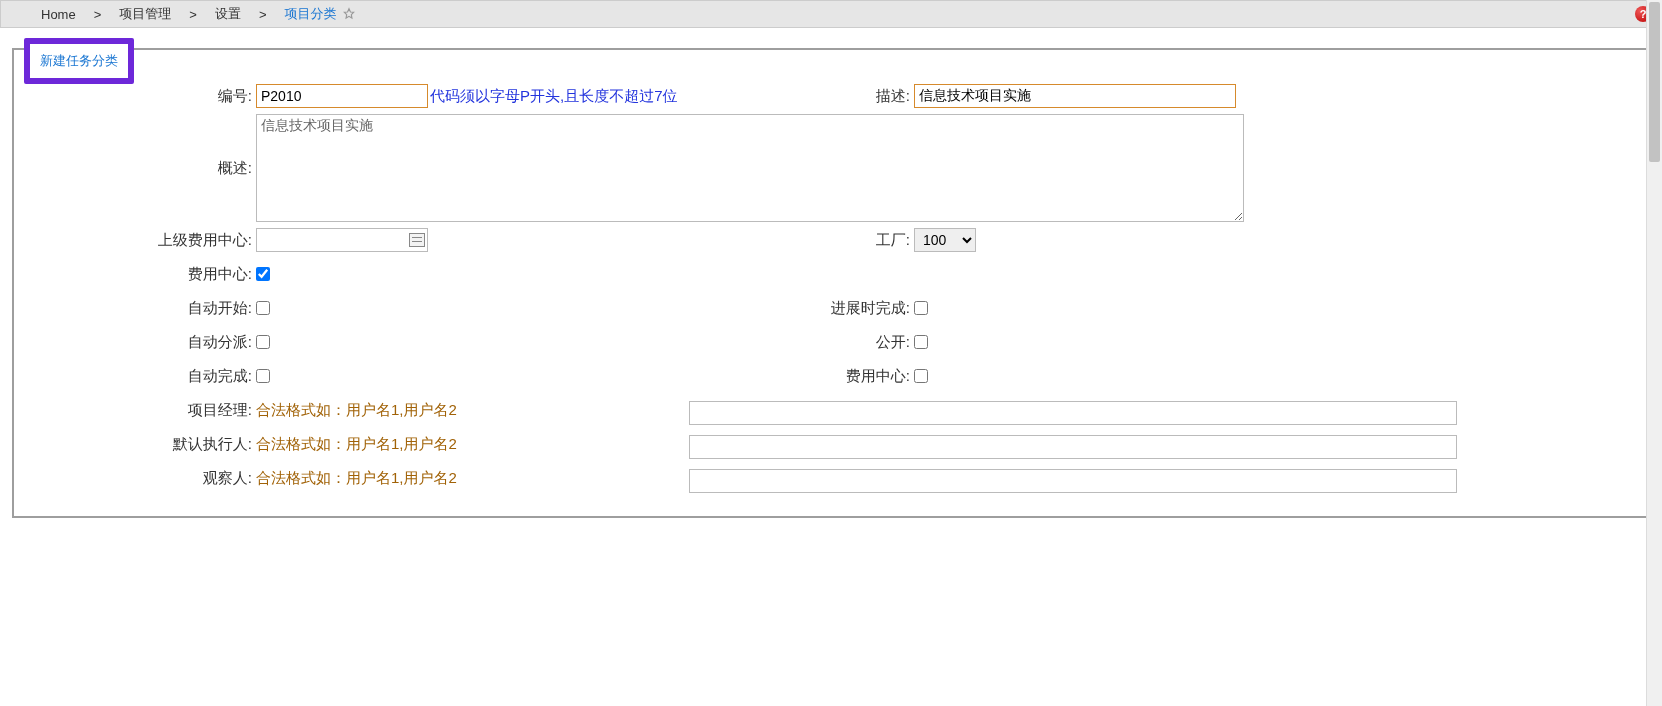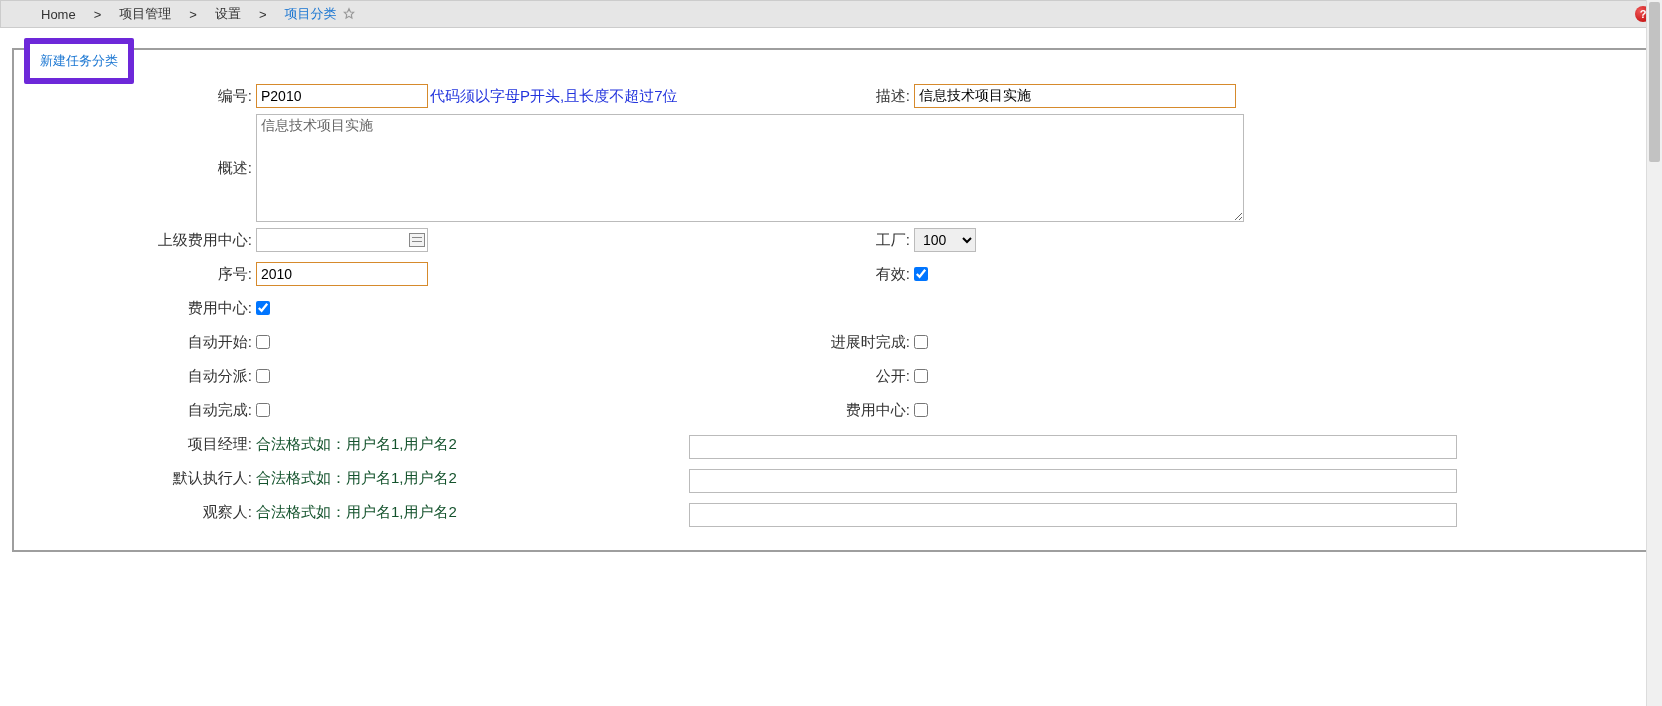--- a/index.html
+++ b/index.html
@@ -81,21 +81,21 @@
   padding: 2px 4px;
   border: 1px solid #bbb;
   height: 24px;
 }
 input[type=text].req { border: 1px solid #d68a2c; }
 input[type=text].w200 { width: 172px; }
 input[type=text].w320 { width: 322px; }
 input[type=text].w760 { width: 768px; }
 textarea { height: 108px; width: 988px; resize: both; color:#666; }
 .hint-blue { color: #2233dd; font-size: 15px; margin-left: 2px; }
-.hint-plain { color: #14532d; font-size: 15px; }
+.hint-plain { color: #a16207; font-size: 15px; }
 .lookup {
   position: relative; display: inline-block;
 }
 .lookup input { padding-right: 22px; }
 .lookup .lookup-btn {
   position: absolute; right: 3px; top: 50%; transform: translateY(-50%);
   width: 16px; height: 14px; border: 1px solid #888; background: #f3f3f3;
   cursor: pointer;
 }
 .lookup .lookup-btn::before, .lookup .lookup-btn::after {
@@ -169,30 +169,20 @@
         </span>
       </div>
       <div class="col-right">
         <div class="lbl-r">工厂:</div>
         <select class="plant">
           <option>100</option>
         </select>
       </div>
     </div>
 
-    <div class="form-row">
-      <div class="col-left">
-        <div class="lbl">序号:</div>
-        <input type="text" class="req w200" value="2010" style="">
-      </div>
-      <div class="col-right">
-        <div class="lbl-r">有效:</div>
-        <input type="checkbox" checked="" style="">
-      </div>
-    </div>
 
     <div class="form-row">
       <div class="col-left">
         <div class="lbl">费用中心:</div>
         <input type="checkbox" checked="" style="">
       </div>
     </div>
 
     <div class="form-row">
       <div class="col-left">

